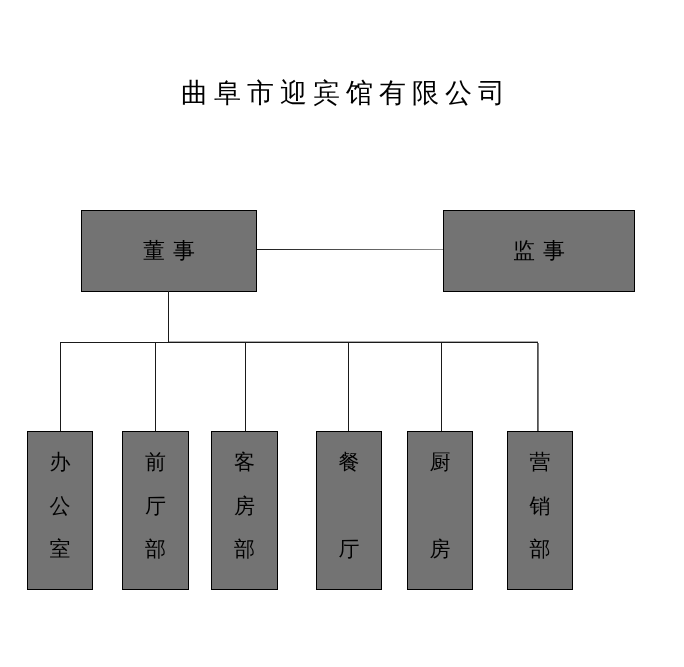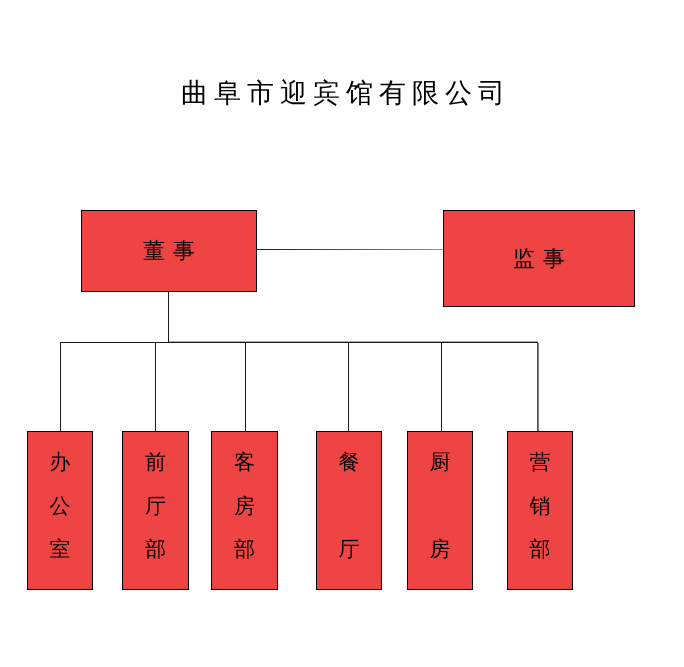--- a/index.html
+++ b/index.html
@@ -31,35 +31,35 @@
     font-weight: normal;
     letter-spacing: 6px;
     white-space: nowrap;
     color: var(--text, #000000);
   }
   
   .node {
     position: absolute;
     box-sizing: border-box;
     border: 1.5px solid var(--box-border, #000000);
-    background: #ef4444;
+    background: #737373;
   }
   .top-node {
     display: flex;
     align-items: center;
     justify-content: center;
   }
   .top-node .node-label {
     font-size: 22px;
     letter-spacing: 8px;
     padding-left: 8px; 
     white-space: nowrap;
   }
   .node-dongshi { left: 81px;  top: 210px; width: 176px; height: 82px; }
-  .node-jianshi { left: 443px; top: 210px; width: 192px; height: 97px; }
+  .node-jianshi { left: 443px; top: 210px; width: 192px; height: 82px; }
 
   .dept { top: 431px; height: 159px; }
   .d1 { left: 27px;  width: 66px; }
   .d2 { left: 122px; width: 67px; }
   .d3 { left: 211px; width: 67px; }
   .d4 { left: 316px; width: 66px; }
   .d5 { left: 407px; width: 66px; }
   .d6 { left: 507px; width: 66px; }
 
   .vlabel {

